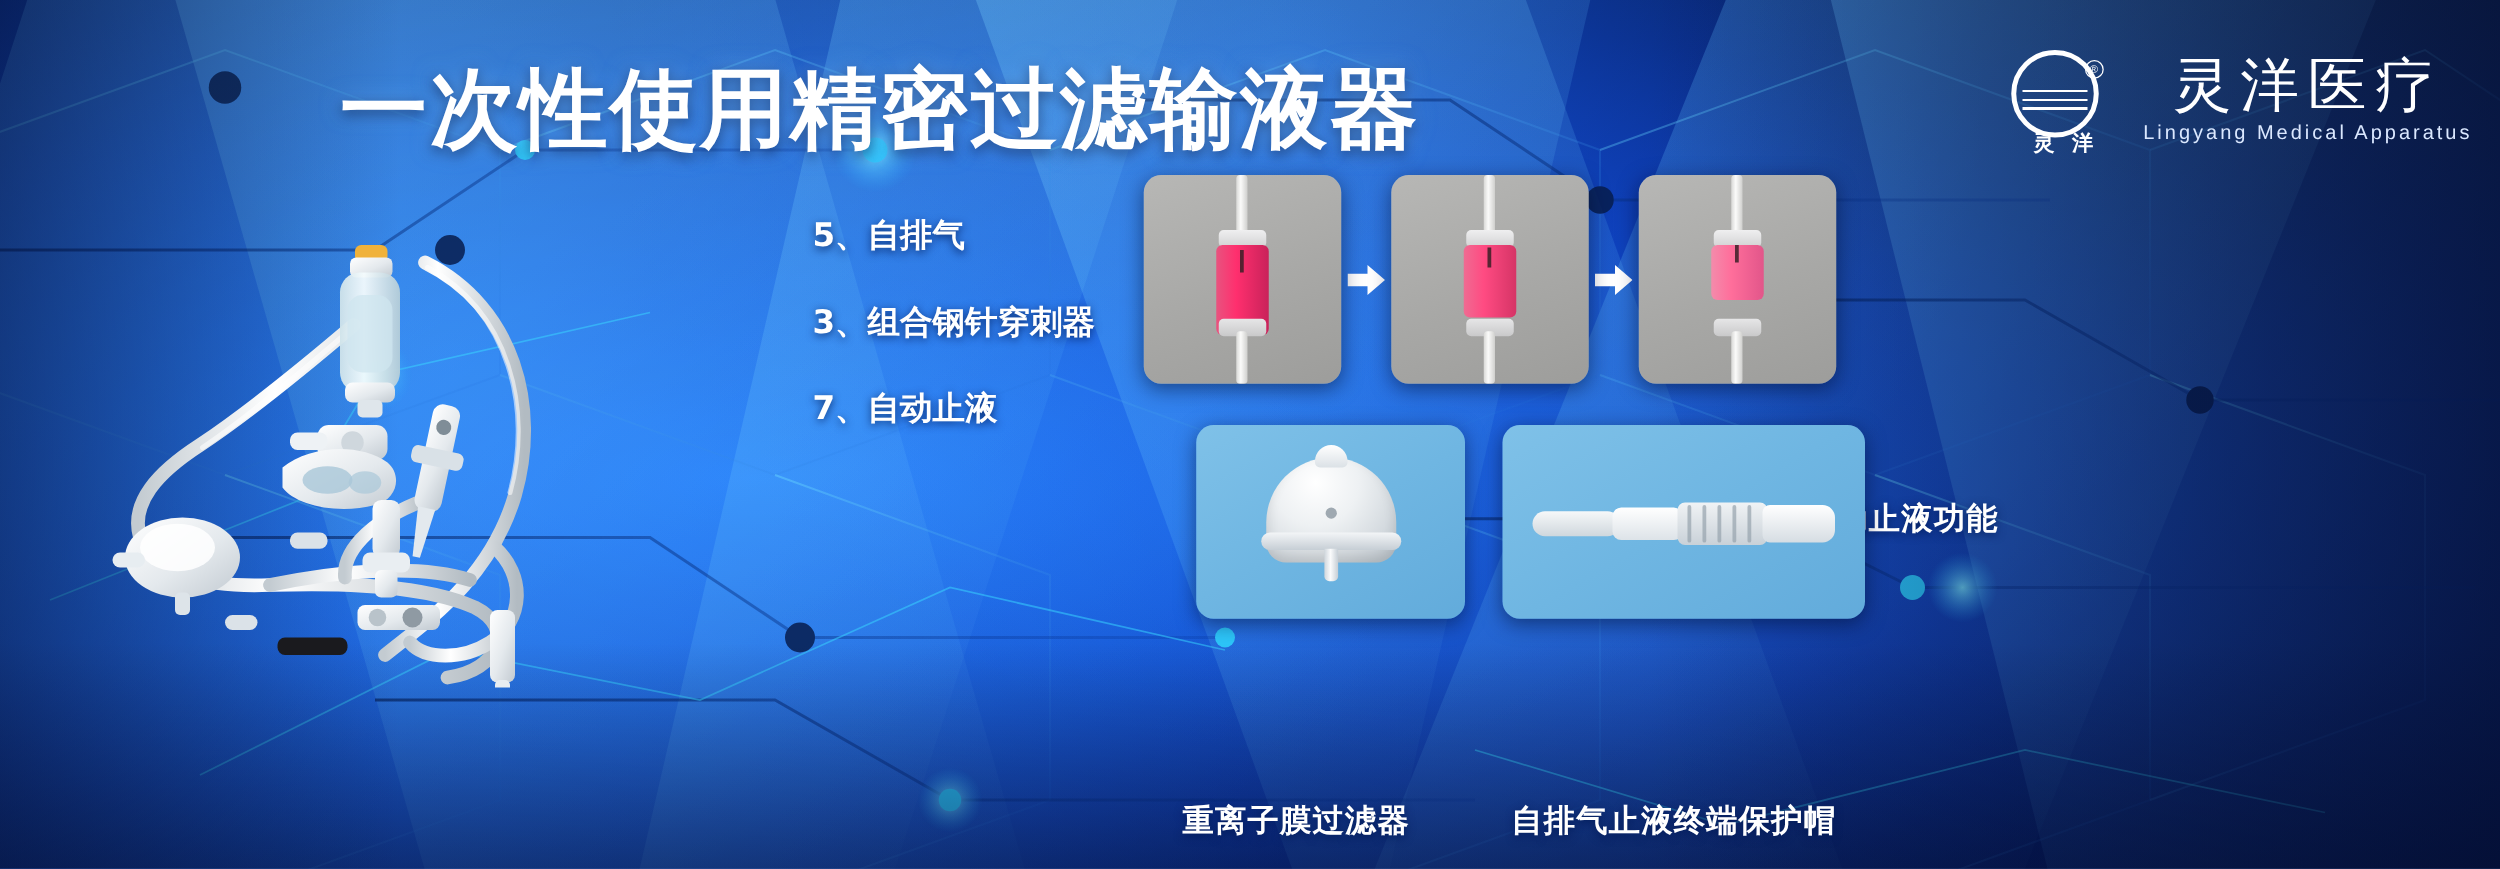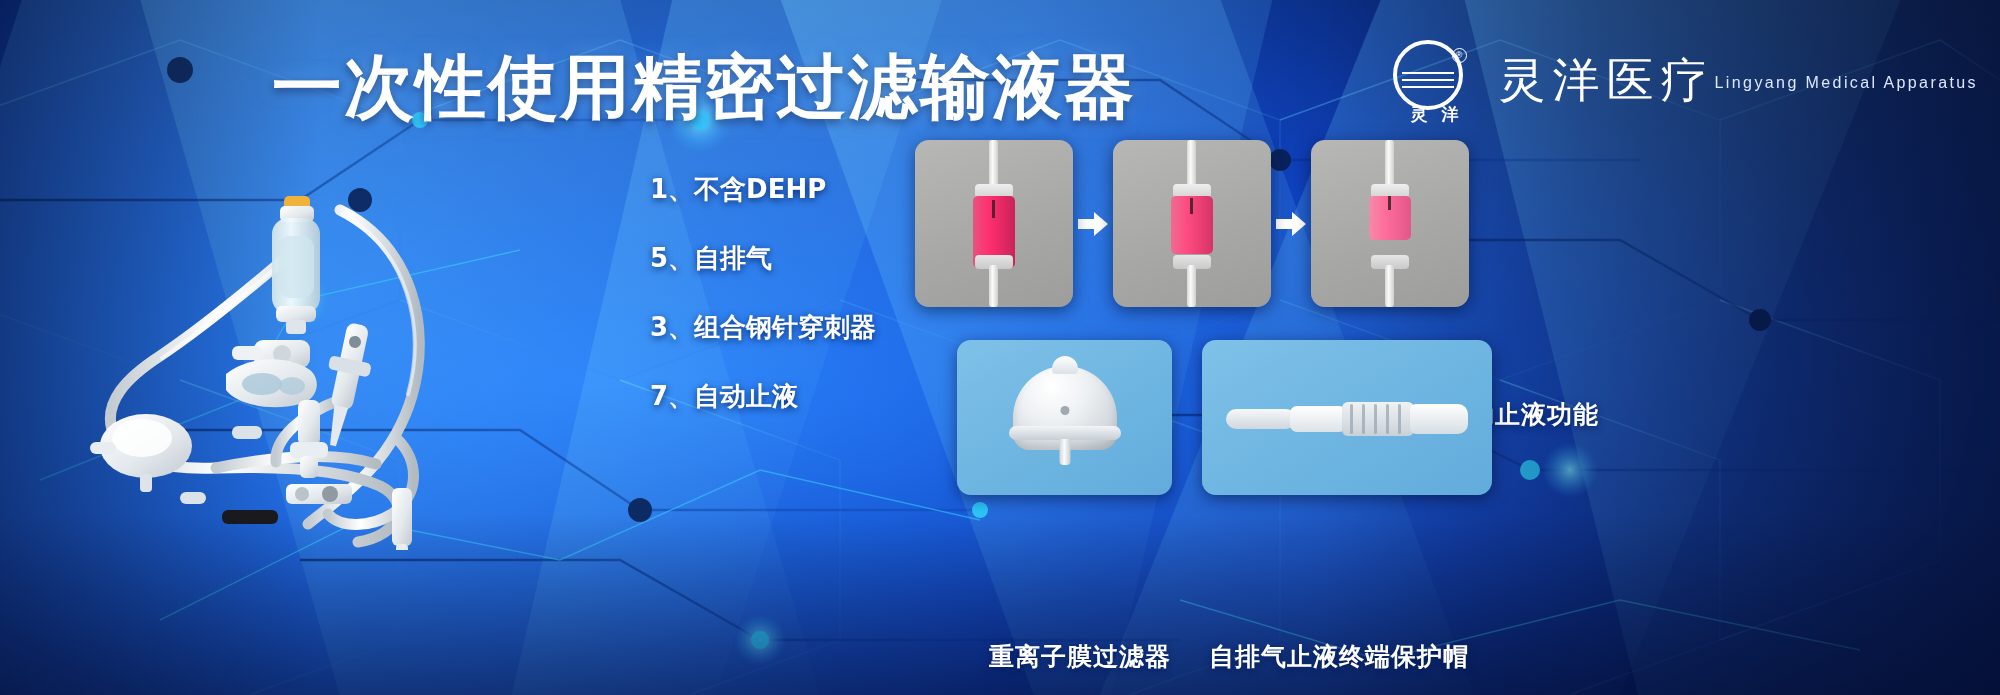--- a/index.html
+++ b/index.html
@@ -72,21 +72,21 @@
   }
   .brand-mark .reg {
     position:absolute; right:6px; top:10px; width:15px; height:15px; border:1.4px solid #fff;
     border-radius:50%; color:#fff; font-size:9px; line-height:13px; text-align:center;
   }
   .brand-mark .mark-cn {
     position:absolute; left:0; bottom:-4px; width:84px; text-align:right;
     color:#fff; font-size:17px; font-weight:bold; letter-spacing:14px; text-indent:14px;
     font-family:"DejaVu Sans",sans-serif;
   }
-  .brand-text { display:flex; align-items:center; }
+  .brand-text { display:flex; flex-direction:column; align-items:center; }
   .brand-cn {
     color:#fff; font-size:47px; line-height:1.05; letter-spacing:7px;
     font-family:"DejaVu Sans","Liberation Sans",sans-serif;
   }
   .brand-en {
     color:#dbe8ff; font-size:16px; letter-spacing:2.4px; margin-top:5px;
     font-family:"Liberation Sans",sans-serif;
   }
 
   
@@ -169,21 +169,21 @@
               border-radius:6px; top:6px; height:34px; }
   .conn .s4 { left:184px; width:58px; background:linear-gradient(180deg,#ffffff,#d6dde3);
               border-radius:6px 10px 10px 6px; top:8px; height:30px; }
   .conn .rib { position:absolute; top:8px; width:3px; height:30px; background:rgba(150,162,172,.7); border-radius:2px; }
 
   .caption-b {
     position:absolute; color:#fff; font-size:25px; font-weight:bold; letter-spacing:1px;
     font-family:"DejaVu Sans","Liberation Sans",sans-serif;
     text-shadow:0 2px 7px rgba(0,25,85,.85); white-space:nowrap;
   }
-  .cap-filter { left:989px; top:640px; }
+  .cap-filter { left:946px; top:640px; }
   .cap-cap    { left:1209px; top:640px;text-align:center; }
 </style>
 </head>
 <body>
 
 <div class="stage">
 
   <div class="facets">
     <i class="f1"></i>
       <i class="f2"></i>
@@ -370,21 +370,20 @@
     </g>
 
     <g>
       <rect x="192" y="276" width="30" height="13" rx="6" fill="#dbe2e8"></rect>
       <rect x="140" y="342" width="26" height="12" rx="6" fill="#dbe2e8"></rect>
       <rect x="182" y="360" width="56" height="14" rx="6" fill="#1a1a1e"></rect>
     </g>
   </svg>
 
   <div class="features">
-    <div class="feature">1、不含DEHP</div>
     <div class="feature">5、自排气</div>
     <div class="feature">3、组合钢针穿刺器</div>
     <div class="feature">7、自动止液</div>
   </div>
 
   <div class="cards-row">
 
     <div class="photo">
       <div class="chamber">
         <div class="tube-top"></div>

